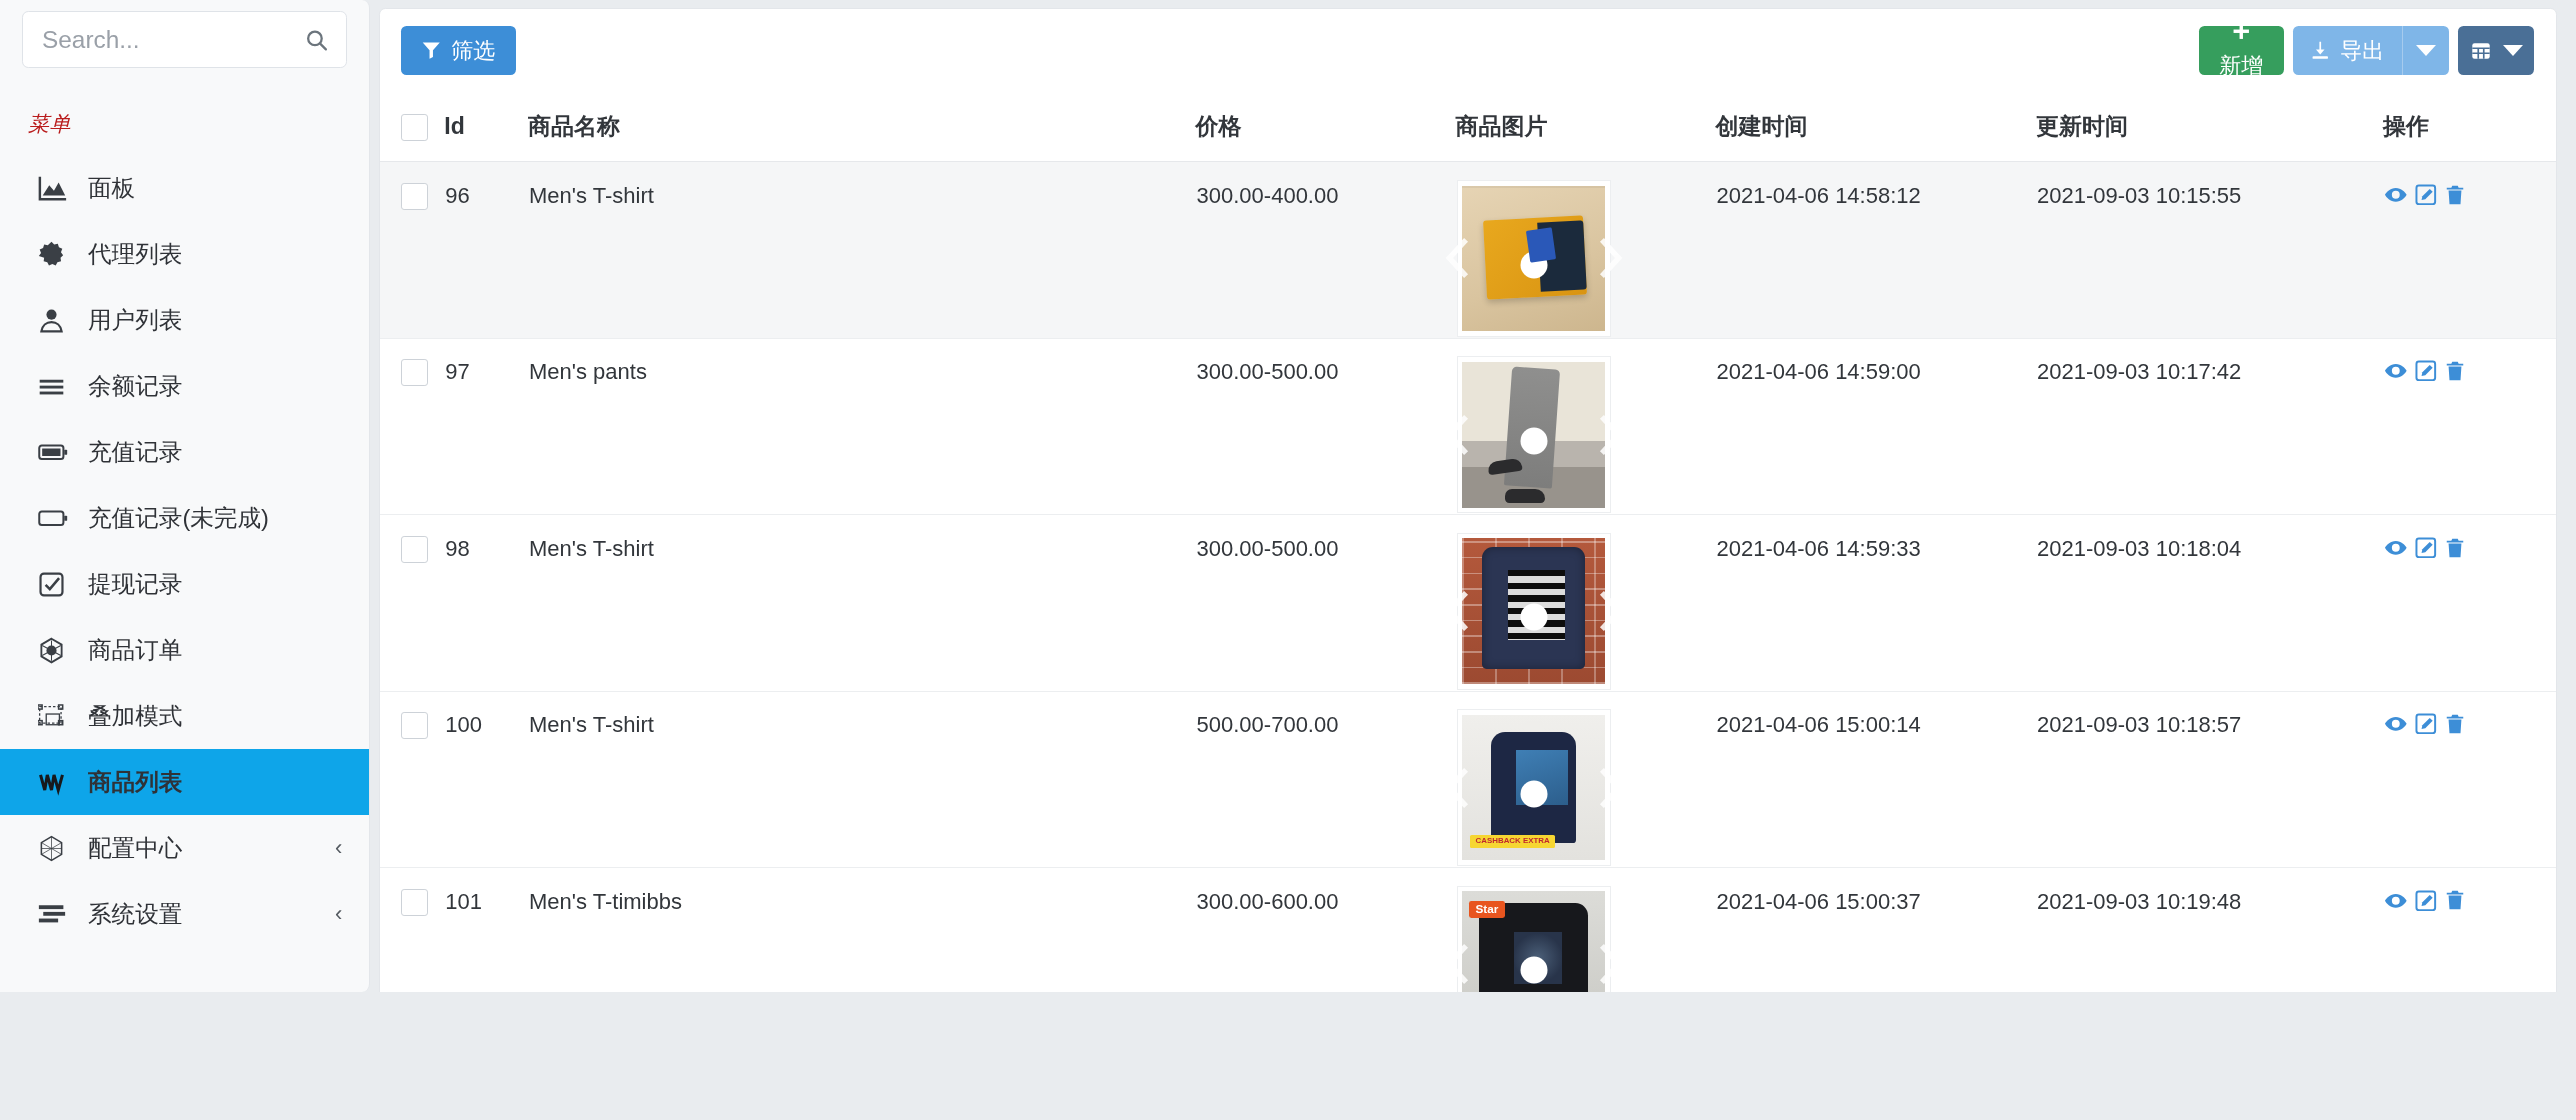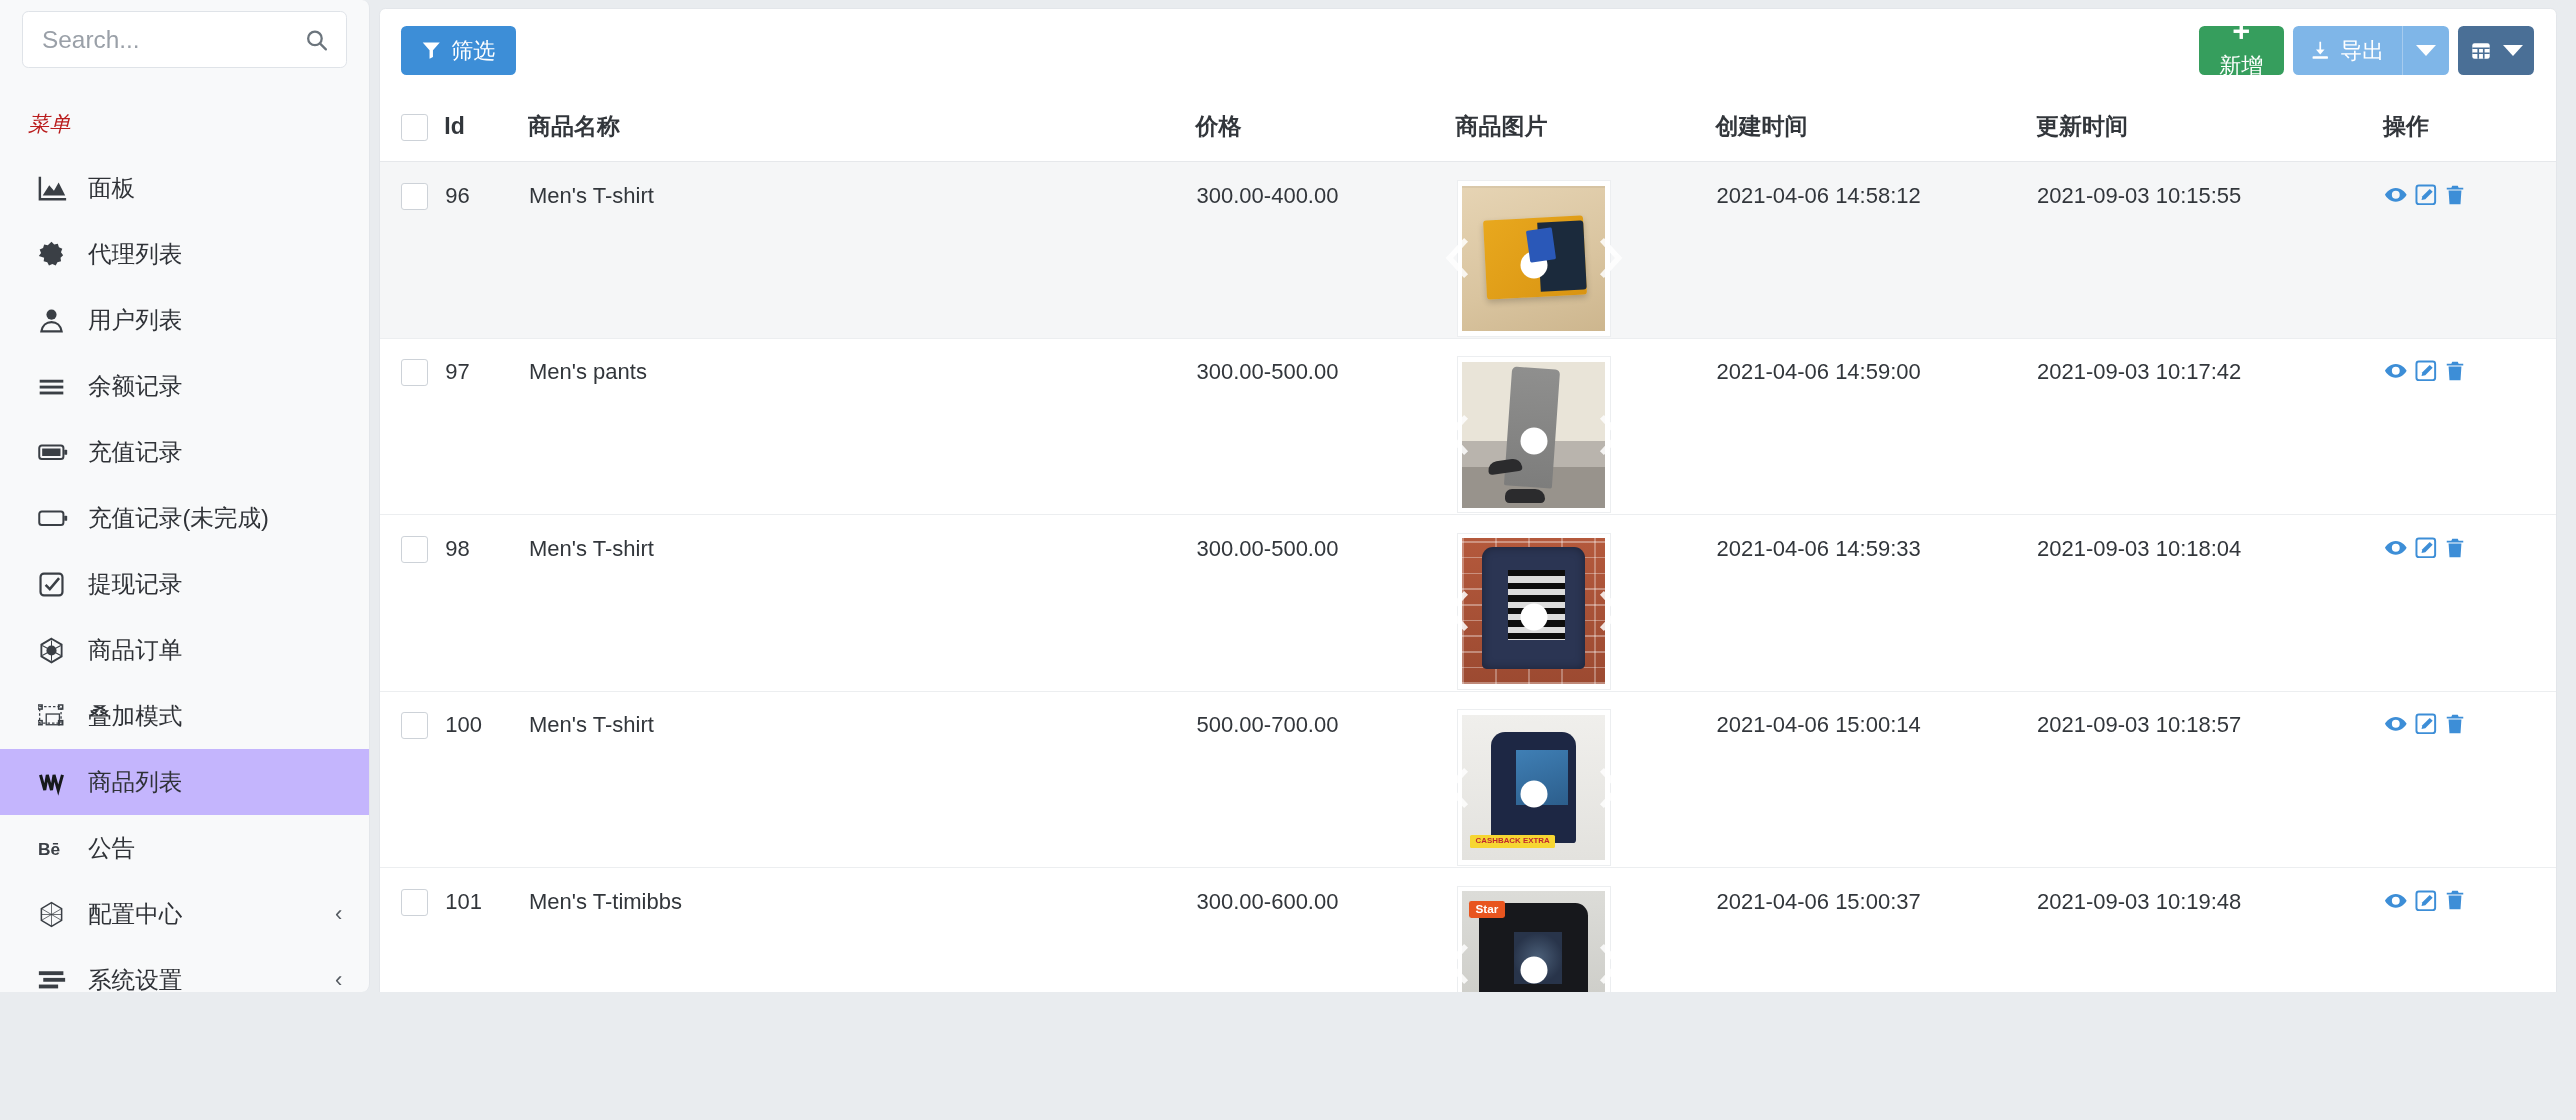--- a/index.html
+++ b/index.html
@@ -64,21 +64,21 @@
   .nav-item {
     display: flex;
     align-items: center;
     height: 66px;
     padding: 0 23.6px 0 38px;
     color: #2f3237;
     font-size: 23.6px;
     cursor: pointer;
     user-select: none;
   }
-  .nav-item.active { background: #c4b5fd; font-weight: 400; }
+  .nav-item.active { background: #0ea5e9; font-weight: 700; }
   .nav-ico {
     width: 36px; flex: 0 0 36px;
     display: flex; align-items: center; justify-content: flex-start;
     color: #3a3f45;
     margin-right: 14px;
   }
   .nav-ico svg { display: block; }
   .nav-text { flex: 1 1 auto; white-space: nowrap; }
   .nav-chev {
     color: #555b61;
@@ -482,29 +482,20 @@
       <li class="nav-item active">
         <span class="nav-ico">
           <svg viewBox="0 0 32 32" width="27" height="27">
             <path d="M3 7l5 18 3-18 5 18 3-18 5 18 5-18" fill="none" stroke="#17191c" stroke-width="3.6" stroke-linejoin="miter"></path>
           </svg>
         </span>
         <span class="nav-text">商品列表</span>
         <span class="nav-chev"></span>
       </li>
 
-      <li class="nav-item">
-        <span class="nav-ico">
-          <svg viewBox="0 0 40 28" width="31.5" height="23.6" style="font-size:30px">
-            <text x="0" y="22" font-family="Liberation Sans, sans-serif" font-size="22" font-weight="700" fill="#3a3f45">Bē</text>
-          </svg>
-        </span>
-        <span class="nav-text">公告</span>
-        <span class="nav-chev"></span>
-      </li>
 
       <li class="nav-item">
         <span class="nav-ico">
           <svg viewBox="0 0 32 32" width="27" height="27">
             <polygon points="16,2 28,9 28,23 16,30 4,23 4,9" fill="none" stroke="#3a3f45" stroke-width="1.8"></polygon>
             <path d="M16 2v28M4 9l24 14M28 9L4 23M4 16h24" stroke="#3a3f45" stroke-width="0.9" fill="none"></path>
           </svg>
         </span>
         <span class="nav-text">配置中心</span>
         <span class="nav-chev">‹</span>

